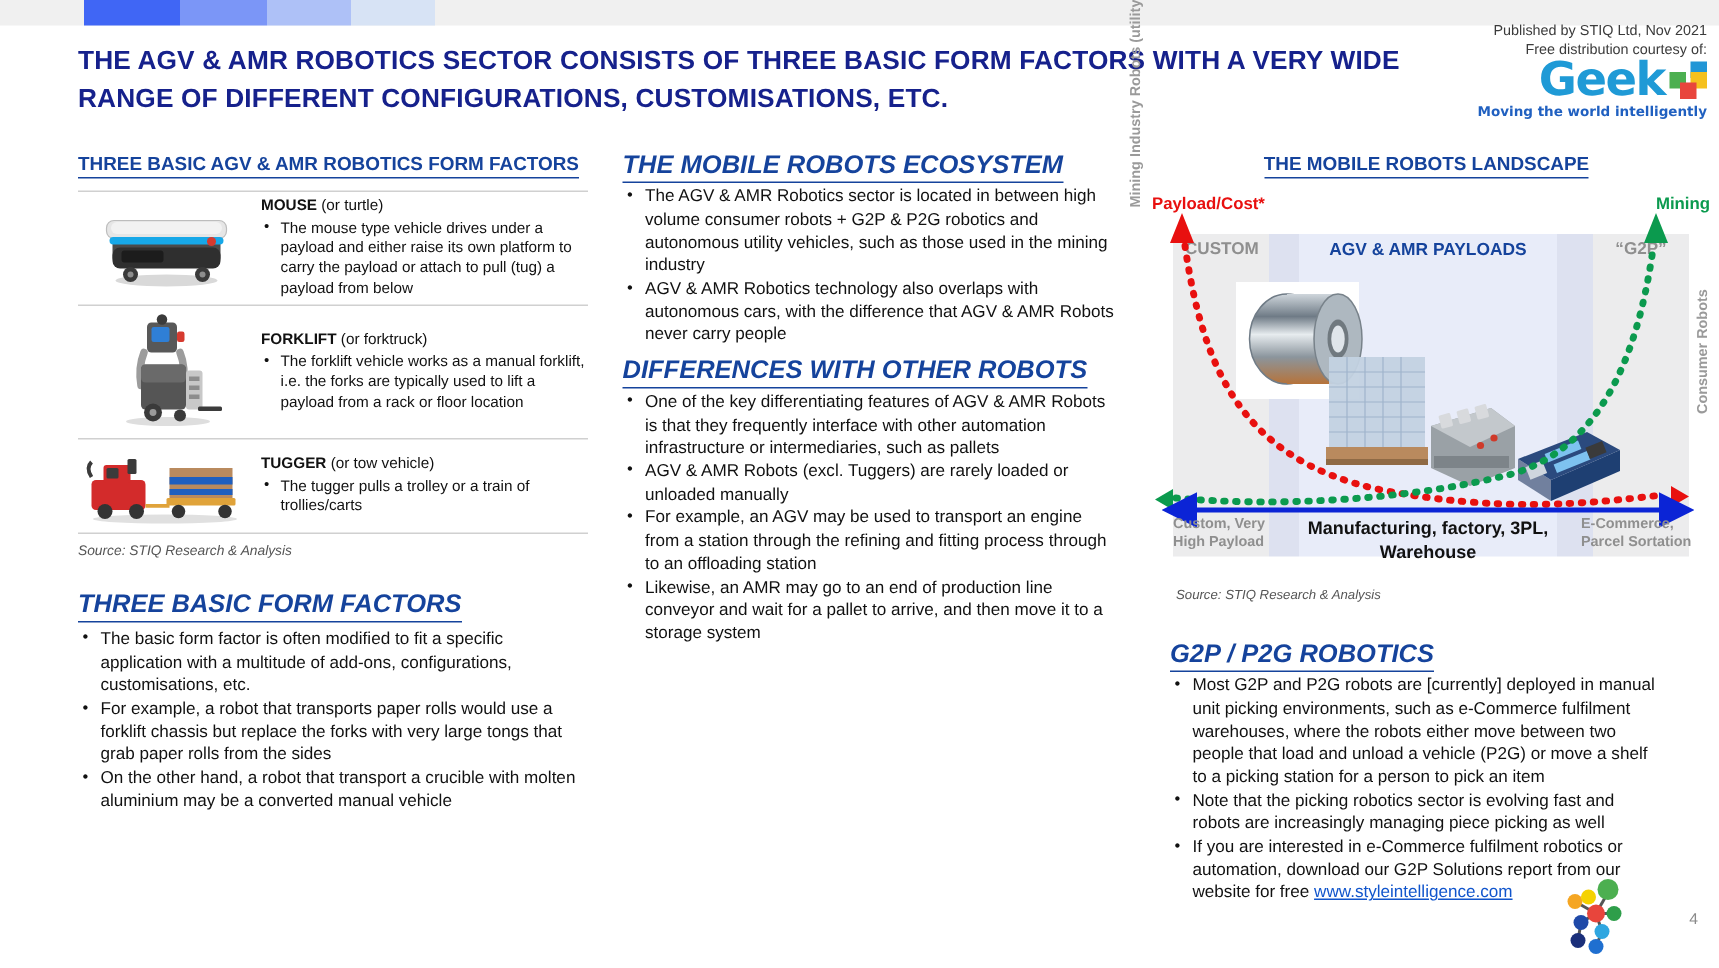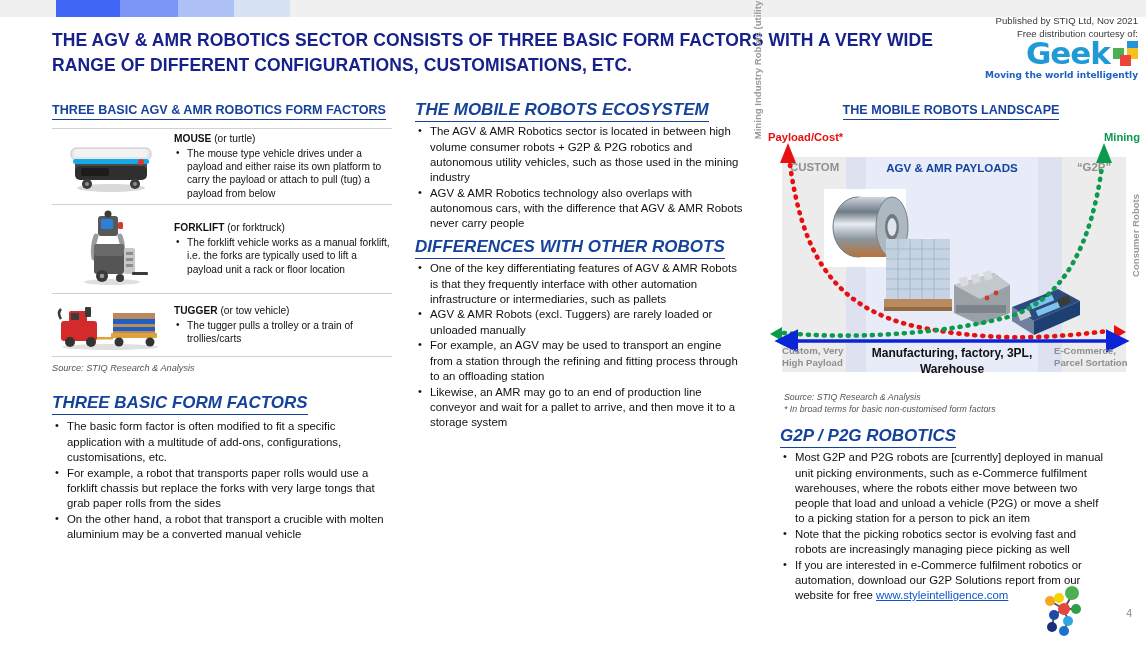--- a/index.html
+++ b/index.html
@@ -241,21 +241,21 @@
           <circle cx="30" cy="66" r="6" fill="#3a3a3a"></circle>
           <circle cx="30" cy="66" r="2.3" fill="#9a9a9a"></circle>
           <circle cx="48" cy="68" r="4" fill="#3a3a3a"></circle>
         </svg>
       </div>
       <div class="txt">
         <div class="ff-name">
           <b>FORKLIFT</b><span> (or forktruck)</span>
         </div>
         <ul class="b sm">
-          <li>The forklift vehicle works as a manual forklift, i.e. the forks are typically used to lift a payload unit a rack or floor location</li>
+          <li>The forklift vehicle works as a manual forklift, i.e. the forks are typically used to lift a payload from a rack or floor location</li>
         </ul>
       </div>
     </div>
 
     <div class="ff-row">
       <div class="pic">
         <svg width="112" height="52" viewBox="0 0 112 52">
           <ellipse cx="55" cy="48" rx="48" ry="3" fill="#e0e0e0"></ellipse>
 
           <rect x="6" y="22" width="36" height="20" rx="3" fill="#d32b2b"></rect>
@@ -420,21 +420,20 @@
       <line x1="30" y1="214" x2="358" y2="214" stroke="#0b24d6" stroke-width="3.4" marker-start="url(#ar-blue-l)" marker-end="url(#ar-blue-r)"></line>
     </svg>
 
     <div class="foot-left">Custom, Very High Payload</div>
     <div class="foot-mid">Manufacturing, factory, 3PL, Warehouse</div>
     <div class="foot-right">E-Commerce, Parcel Sortation</div>
   </div>
 
   <div class="diag-src">
     <div>Source: STIQ Research &amp; Analysis</div>
-    <div>* In broad terms for basic non-customised form factors</div>
   </div>
 </div>
 
 <div class="col-right-lower">
   <div class="sec-head big">G2P / P2G ROBOTICS</div>
   <ul class="b">
     <li>Most G2P and P2G robots are [currently] deployed in manual unit picking environments, such as e-Commerce fulfilment warehouses, where the robots either move between two people that load and unload a vehicle (P2G) or move a shelf to a picking station for a person to pick an item</li>
     <li>Note that the picking robotics sector is evolving fast and robots are increasingly managing piece picking as well</li>
     <li><span>If you are interested in e-Commerce fulfilment robotics or automation, download our G2P Solutions report from our website for free </span><a class="link" href="#">www.styleintelligence.com</a></li>
   </ul>

